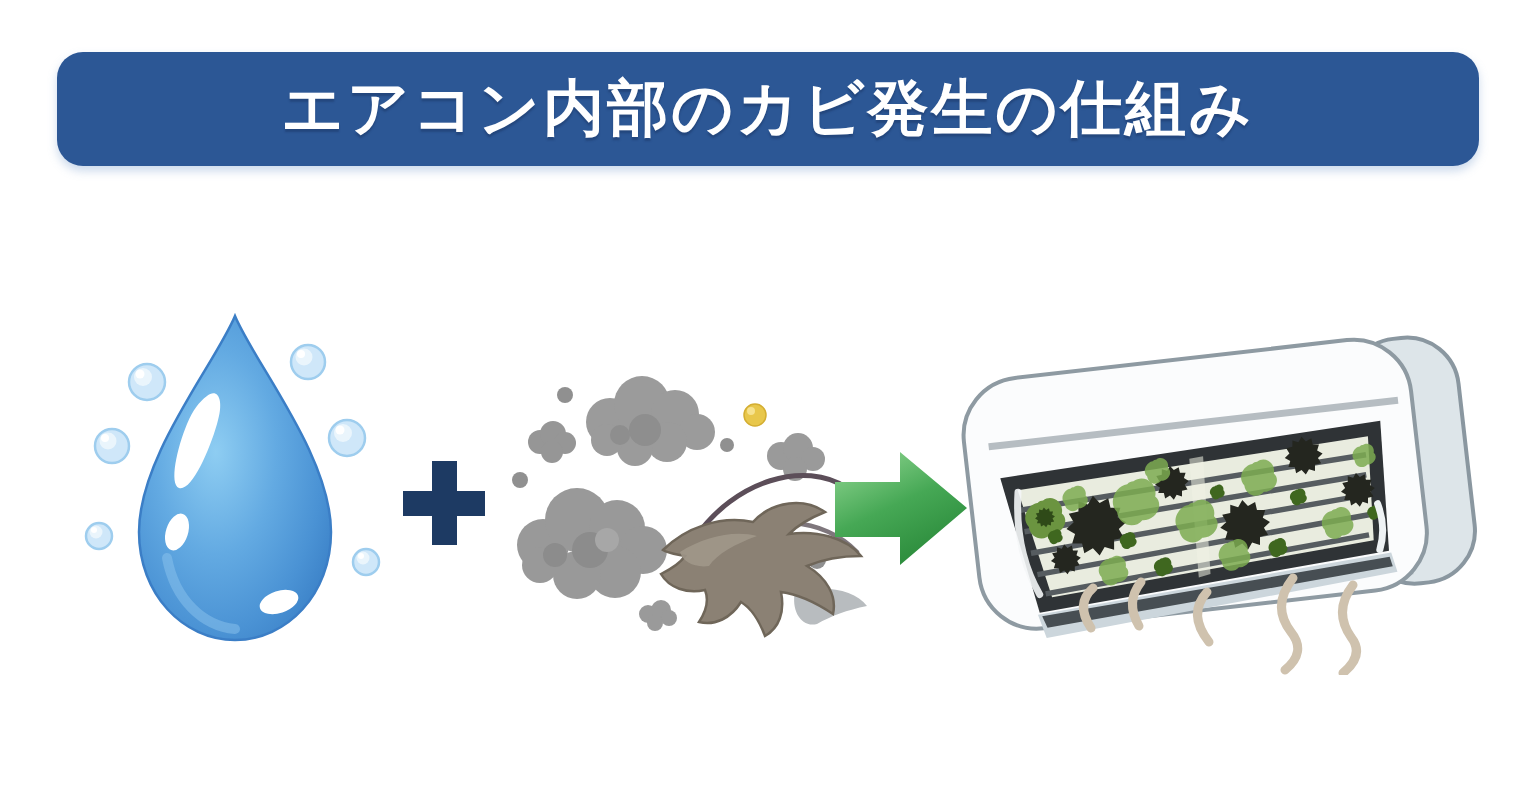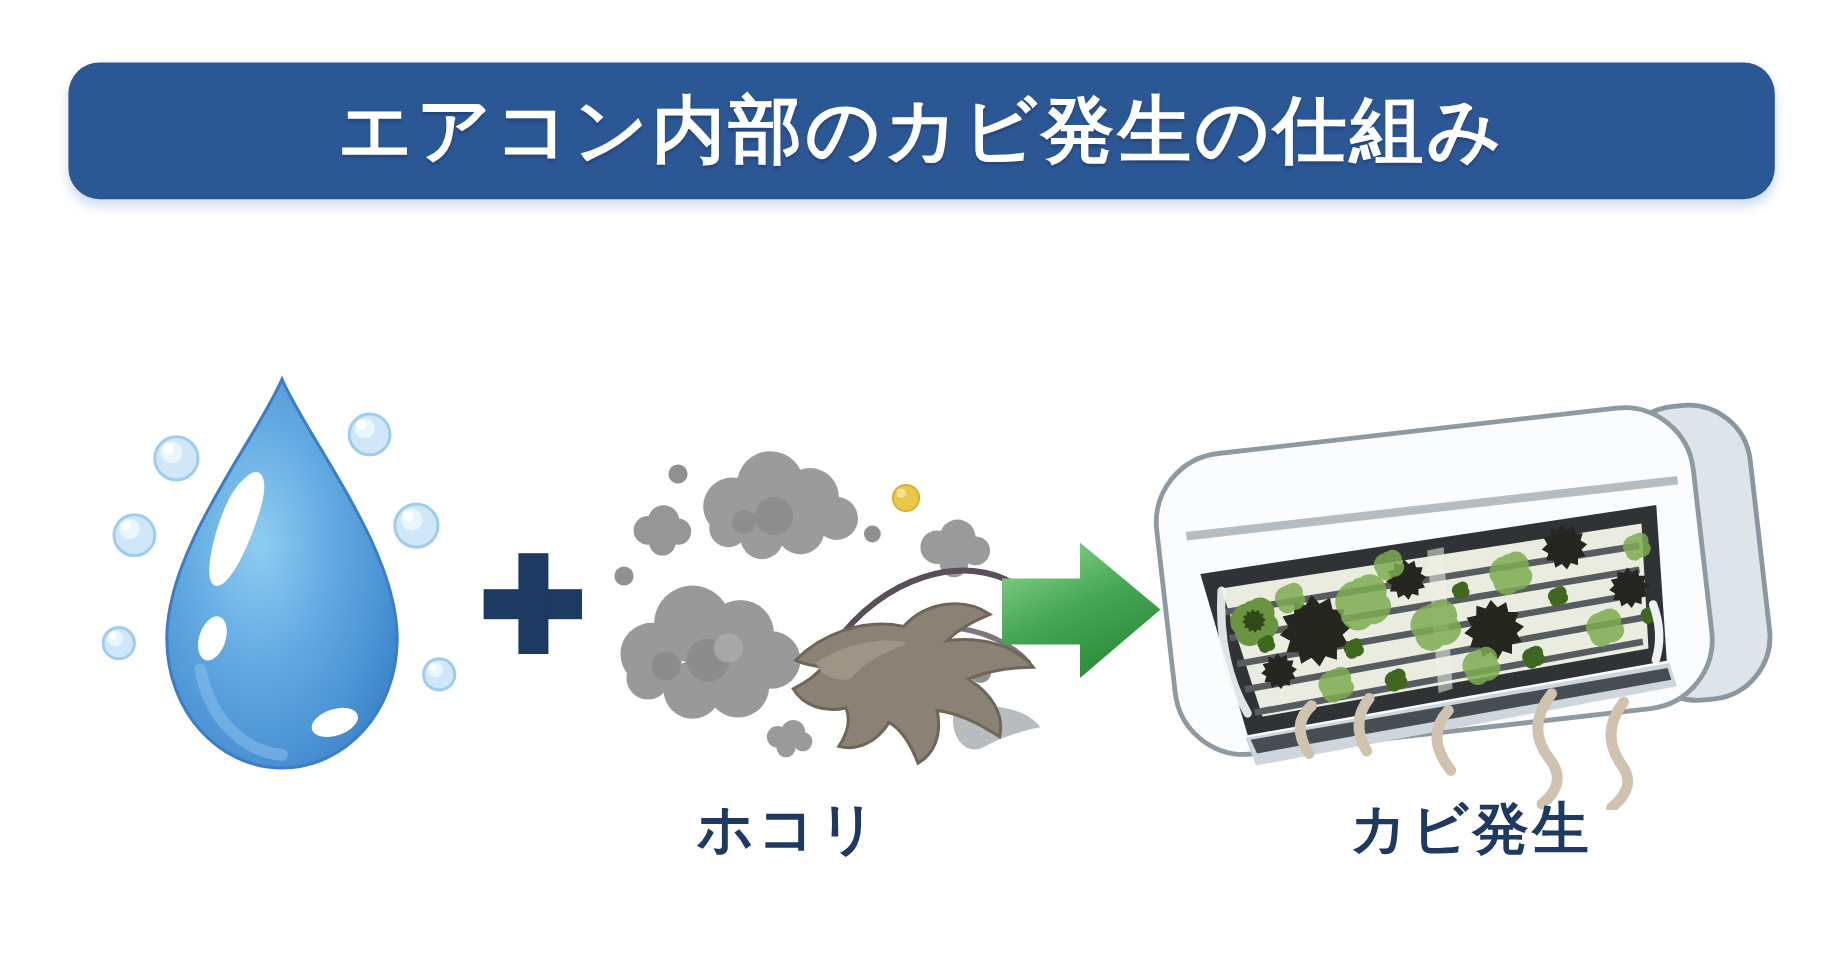--- a/index.html
+++ b/index.html
@@ -252,16 +252,14 @@
 
     <g stroke="#cfc2ae" stroke-width="9" fill="none" stroke-linecap="round">
       <path d="M138,258 q-18,16 -2,40"></path>
       <path d="M186,252 q-16,20 -2,44"></path>
       <path d="M252,262 q-20,22 2,50"></path>
       <path d="M338,248 q-22,28 -2,54 q16,20 -6,38"></path>
       <path d="M398,255 q-20,26 -2,52 q14,18 -8,36"></path>
     </g>
   </svg>
 
-  <div class="fig-label label-dust">ホコリ</div>
-  <div class="fig-label label-mold">カビ発生</div>
 
 </div>
 
 </body></html>

